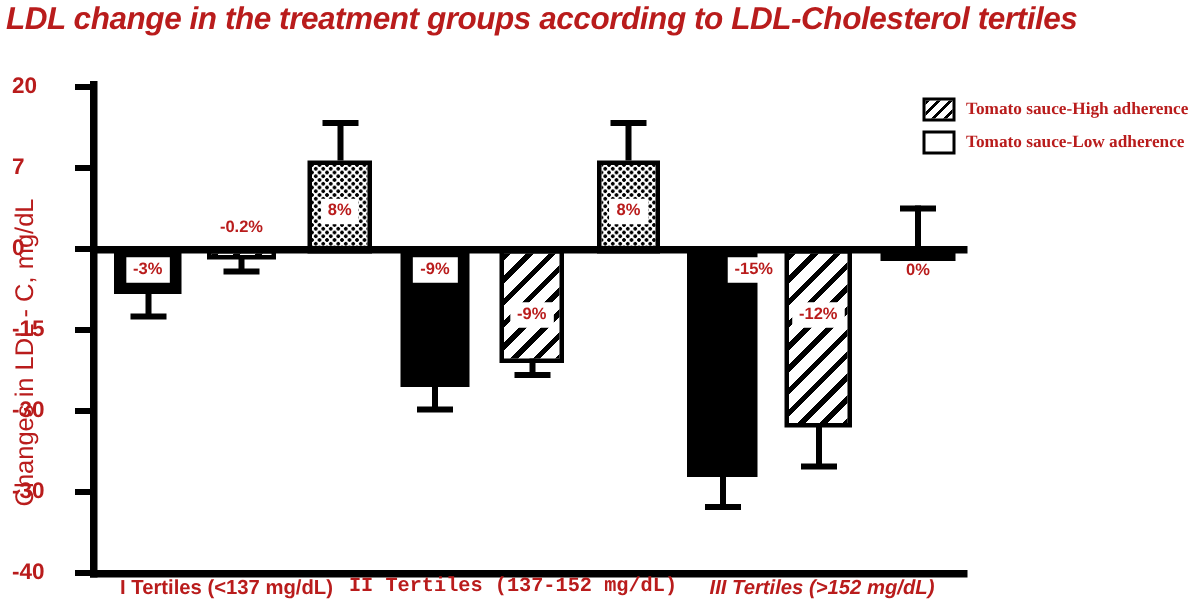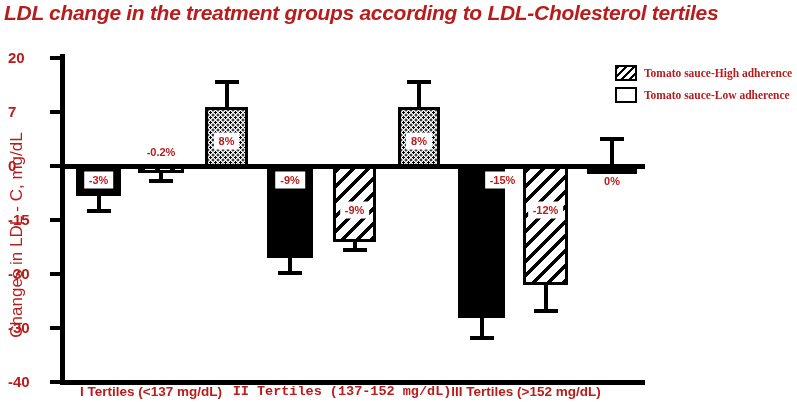--- a/index.html
+++ b/index.html
@@ -99,21 +99,21 @@
     <div class="ytick-mark" style="left: 50px; top: 218px; width: 10px; height: 4px;"></div>
     <div class="ytick-label" style="top: 211px;">-15</div>
     <div class="ytick-mark" style="left: 50px; top: 272px; width: 10px; height: 4px;"></div>
     <div class="ytick-label" style="top: 265px;">-30</div>
     <div class="ytick-mark" style="left: 50px; top: 326px; width: 10px; height: 4px;"></div>
     <div class="ytick-label" style="top: 319px;">-30</div>
     <div class="ytick-mark" style="left: 50px; top: 380px; width: 10px; height: 4px;"></div>
     <div class="ytick-label" style="top: 373px;">-40</div>
     <div class="xlabel" style="left: 151px;">I Tertiles (&lt;137 mg/dL)</div>
     <div class="xlabel" style="left: 342px; font-family: Liberation Mono, monospace;">II Tertiles (137-152 mg/dL)</div>
-    <div class="xlabel" style="left: 526px;">III Tertiles (&gt;152 mg/dL)</div>
+    <div class="xlabel" style="left: 548px; font-style: italic;">III Tertiles (&gt;152 mg/dL)</div>
     <div class="vlabel boxed" style="left: 98.5px; top: 180px;">-3%</div>
     <div class="vlabel boxed" style="left: 290px; top: 180px;">-9%</div>
     <div class="vlabel boxed" style="left: 481.5px; top: 180px; margin-left: 21px;">-15%</div>
     <div class="vlabel" style="left: 161px; top: 152px;">-0.2%</div>
     <div class="vlabel boxed" style="left: 354.5px; top: 210px;">-9%</div>
     <div class="vlabel boxed" style="left: 545.5px; top: 210px;">-12%</div>
     <div class="vlabel boxed" style="left: 226.5px; top: 141px;">8%</div>
     <div class="vlabel boxed" style="left: 419px; top: 141px;">8%</div>
     <div class="vlabel" style="left: 612px; top: 181px;">0%</div>
     <div class="legend-item" style="top: 65px;">

